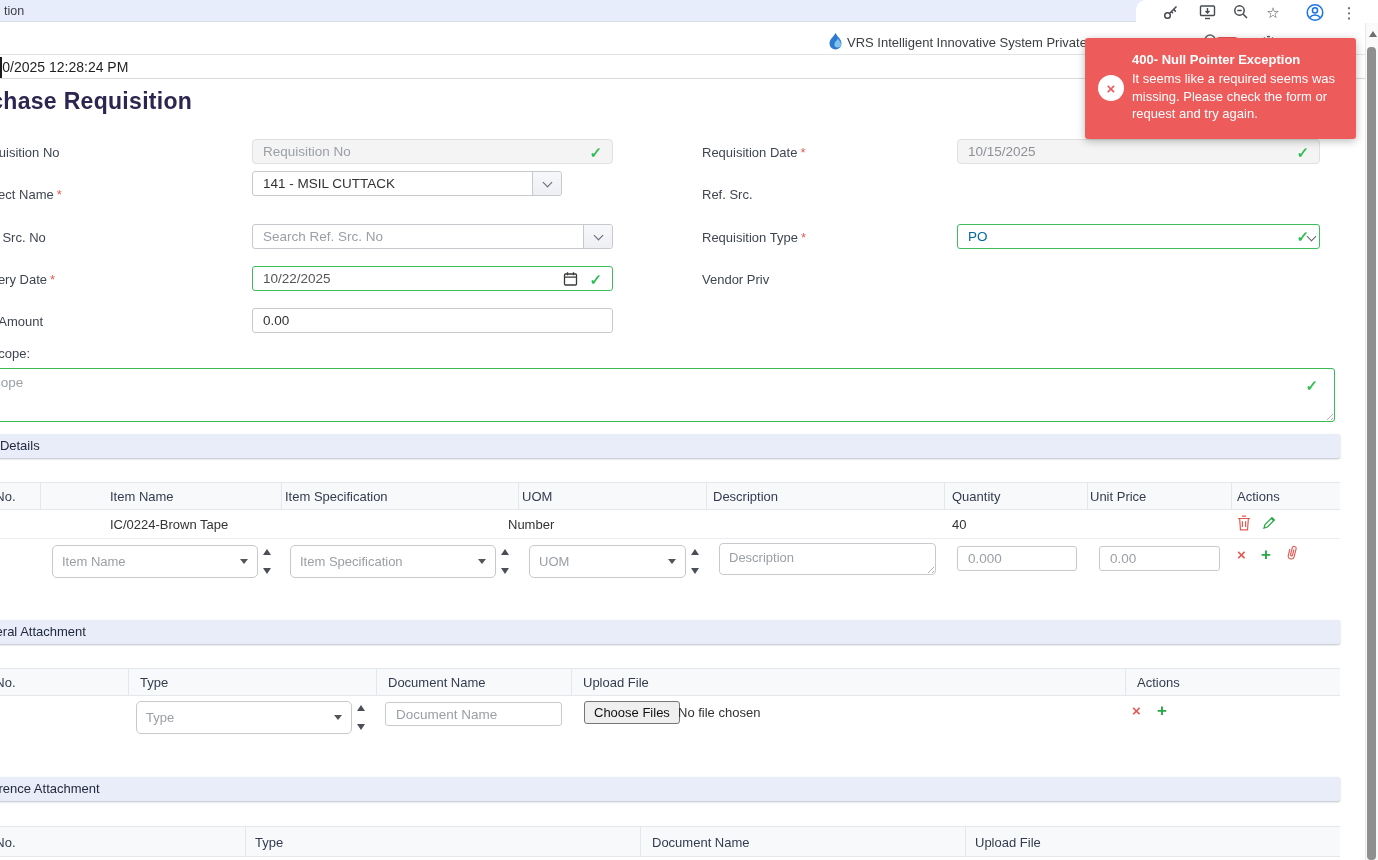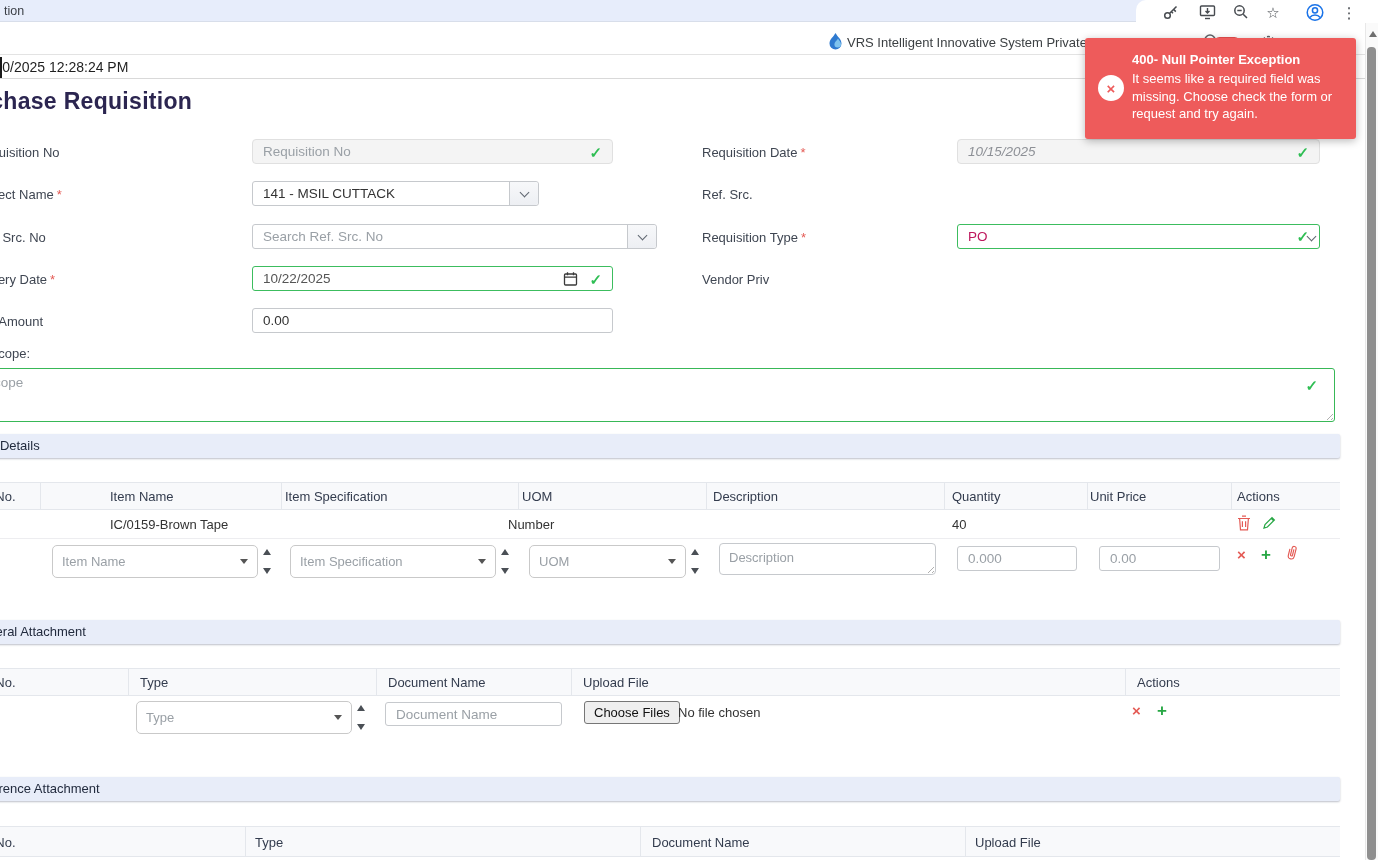--- a/index.html
+++ b/index.html
@@ -28,21 +28,21 @@
   .ts { position:absolute; left:24px; top:59px; font-size:14px; color:#1f1f1f; }
   .title { position:absolute; left:0; top:88px; font-size:23px; font-weight:600; letter-spacing:.3px; color:#2b2550; }
 
   .lbl { position:absolute; font-size:13px; color:#3f4652; white-space:nowrap; }
   .req { color:#e45b55; margin-left:3px; }
 
   .inp { position:absolute; height:25px; border:1px solid #c6c9cd; border-radius:3px; background:#fff;
          display:flex; align-items:center; padding:0 10px; font-size:13.5px; color:#333; white-space:nowrap;}
   .inp .ph { color:#9aa0a6; }
   .inp.disabled { background:#f4f4f4; border-color:#e0e0e0; border-radius:4px; }
-  .inp.disabled .val { color:#8d9096;font-style:italic; }
+  .inp.disabled .val { color:#8d9096; }
   .valid { border:1.5px solid #3cbd5e; border-radius:3px; }
   .combo-btn { position:absolute; right:0; top:0; bottom:0; width:29px; background:linear-gradient(#f7f8fa,#edeff3);
                border-left:1px solid #c6c9cd; display:flex; align-items:center; justify-content:center; border-radius:0 3px 3px 0;}
   .chev { width:7px; height:7px; border-right:1.7px solid #5f6670; border-bottom:1.7px solid #5f6670; transform:rotate(45deg); margin-top:-3px; }
   .check { color:#2fbe54; font-weight:bold; font-size:15px; line-height:1; }
   .fr { position:absolute; right:10px; top:5px; }
 
   .ta { position:absolute; border:1px solid #c6c9cd; border-radius:4px; background:#fff; font-size:13px; color:#9aa0a6; padding:6px 9px; }
   .scope { border:1px solid #38b857; border-radius:3px; font-size:13.5px; }
   .rsz::after { content:""; position:absolute; right:1px; bottom:1px; width:8px; height:8px;
@@ -177,38 +177,38 @@
       <span class="ph">Requisition No</span>
       <span class="check fr">✓</span>
     </div>
     <div class="lbl" style="left:751px; top:145px"><span>Requisition Date</span><span class="req">*</span></div>
     <div class="inp disabled" style="left:1006px; top:139px; width:363px">
       <span class="val">10/15/2025</span>
       <span class="check fr">✓</span>
     </div>
 
     <div class="lbl" style="left:24px; top:187px"><span>Project Name</span><span class="req">*</span></div>
-    <div class="inp" style="left:301px; top:181px; width:287px">
+    <div class="inp" style="left:301px; top:171px; width:310px">
       <span class="val">141 - MSIL CUTTACK</span>
       <div class="combo-btn">
           <i class="chev"></i>
         </div>
     </div>
     <div class="lbl" style="left:751px; top:187px"><span>Ref. Src.</span></div>
 
     <div class="lbl" style="left:24px; top:230px"><span>Ref. Src. No</span></div>
-    <div class="inp" style="left:301px; top:224px; width:405px">
+    <div class="inp" style="left:301px; top:224px; width:361px">
       <span class="ph">Search Ref. Src. No</span>
       <div class="combo-btn">
           <i class="chev"></i>
         </div>
     </div>
     <div class="lbl" style="left:751px; top:230px"><span>Requisition Type</span><span class="req">*</span></div>
     <div class="inp valid" style="left:1006px; top:224px; width:363px">
-      <span class="val" style="color:#be185d">PO</span>
+      <span class="val" style="color:#0369a1">PO</span>
       <i class="chev" style="position:absolute; right:4px; top:11px"></i>
       <span class="check" style="position:absolute; right:10px; top:4px">✓</span>
     </div>
 
     <div class="lbl" style="left:18px; top:272px"><span>Delivery Date</span><span class="req">*</span></div>
     <div class="inp valid" style="left:301px; top:266px; width:361px">
       <span class="val" style="color:#555">10/22/2025</span>
       <span style="position:absolute; right:34px; top:4px">
         <svg width="15" height="16" viewBox="0 0 15 16">
             <g stroke="#3a3a3a" stroke-width="1.3" fill="none">
@@ -246,21 +246,21 @@
     <span class="hx" style="left:159px; top:489px">Item Name</span>
     <span class="hx" style="left:334px; top:489px">Item Specification</span>
     <span class="hx" style="left:571px; top:489px">UOM</span>
     <span class="hx" style="left:762px; top:489px">Description</span>
     <span class="hx" style="left:1001px; top:489px">Quantity</span>
     <span class="hx" style="left:1139px; top:489px">Unit Price</span>
     <span class="hx" style="left:1286px; top:489px">Actions</span>
 
     <div>
 
-      <span class="cellx" style="left:159px; top:517px">IC/0159-Brown Tape</span>
+      <span class="cellx" style="left:159px; top:517px">IC/0224-Brown Tape</span>
       <span class="cellx" style="left:557px; top:517px">Number</span>
       <span class="cellx" style="left:1001px; top:517px">40</span>
       <span class="actsvg" style="left:1286px; top:515px">
         <svg width="14" height="16" viewBox="0 0 14 16">
             <g stroke="#e45b55" stroke-width="1.2" fill="none">
               <path d="M1 3.5h12 M5 1.2h4"></path>
               <path d="M2.6 3.5l.9 11.3h7l.9-11.3"></path>
               <path d="M5.4 6.3v5.6 M8.6 6.3v5.6"></path>
             </g>
           </svg>
@@ -357,20 +357,20 @@
     <span class="hx" style="left:304px; top:835px">Type</span>
     <span class="hx" style="left:701px; top:835px">Document Name</span>
     <span class="hx" style="left:1024px; top:835px">Upload File</span>
   </div>
 
   <div class="toast">
     <span class="ticon">
         <span>×</span>
       </span>
     <div class="ttitle">400- Null Pointer Exception</div>
-    <div class="tmsg">It seems like a required field was missing. Choose check the form or request and try again.</div>
+    <div class="tmsg">It seems like a required seems was missing. Please check the form or request and try again.</div>
   </div>
 
   <div class="sbtrack"></div>
   <div class="sbup"></div>
   <div class="sbthumb"></div>
 
 </div>
 
 </body></html>

